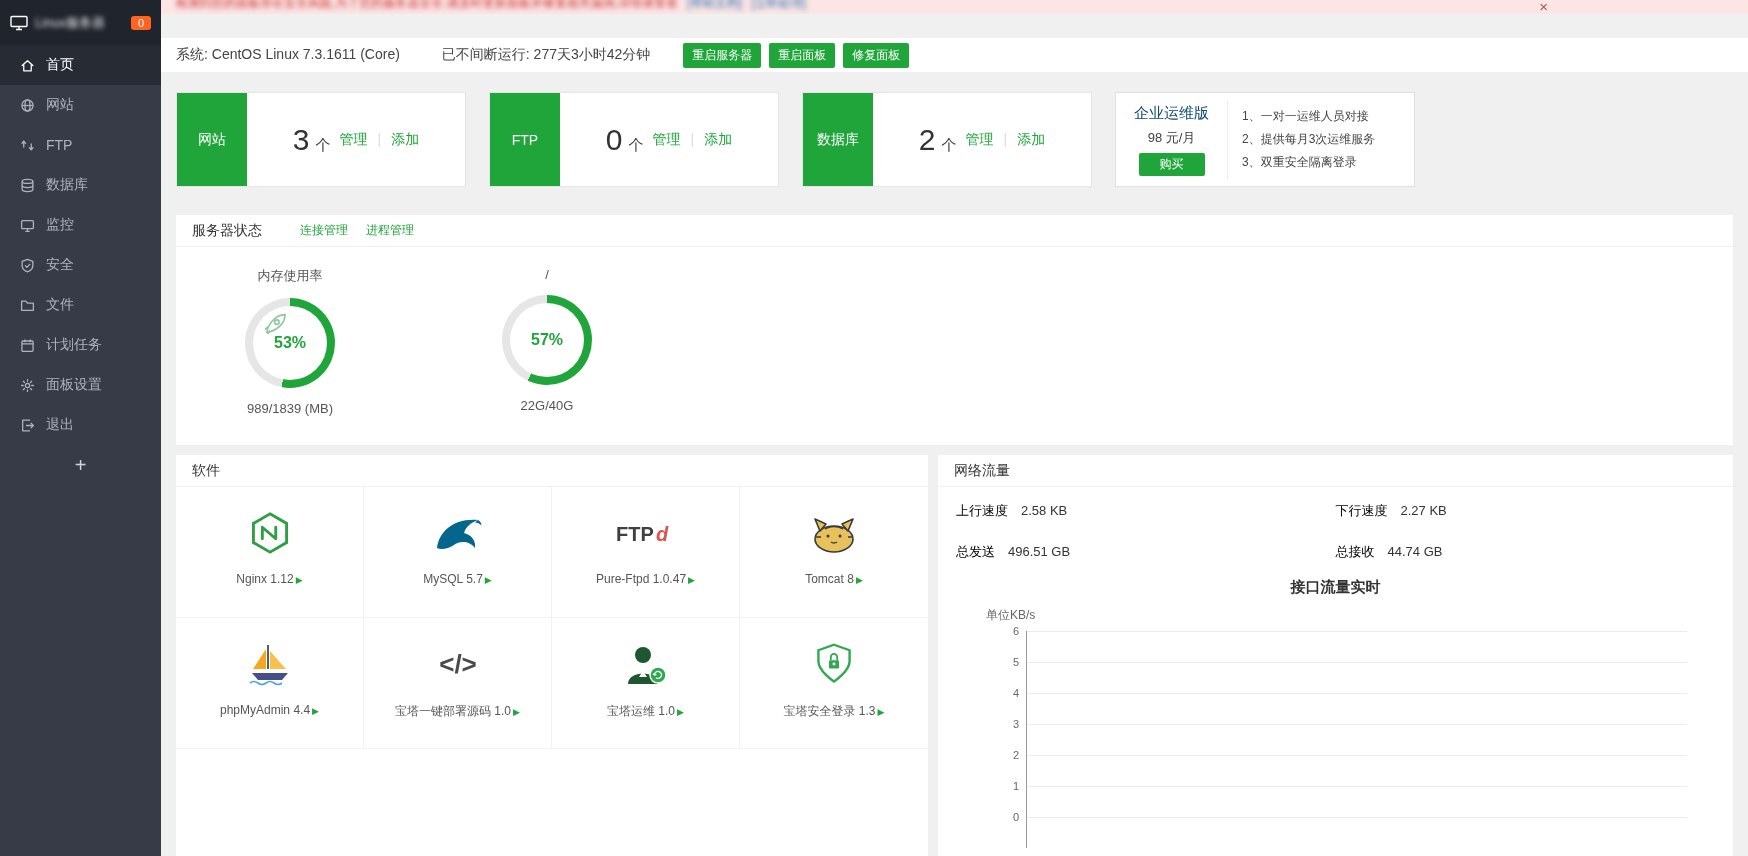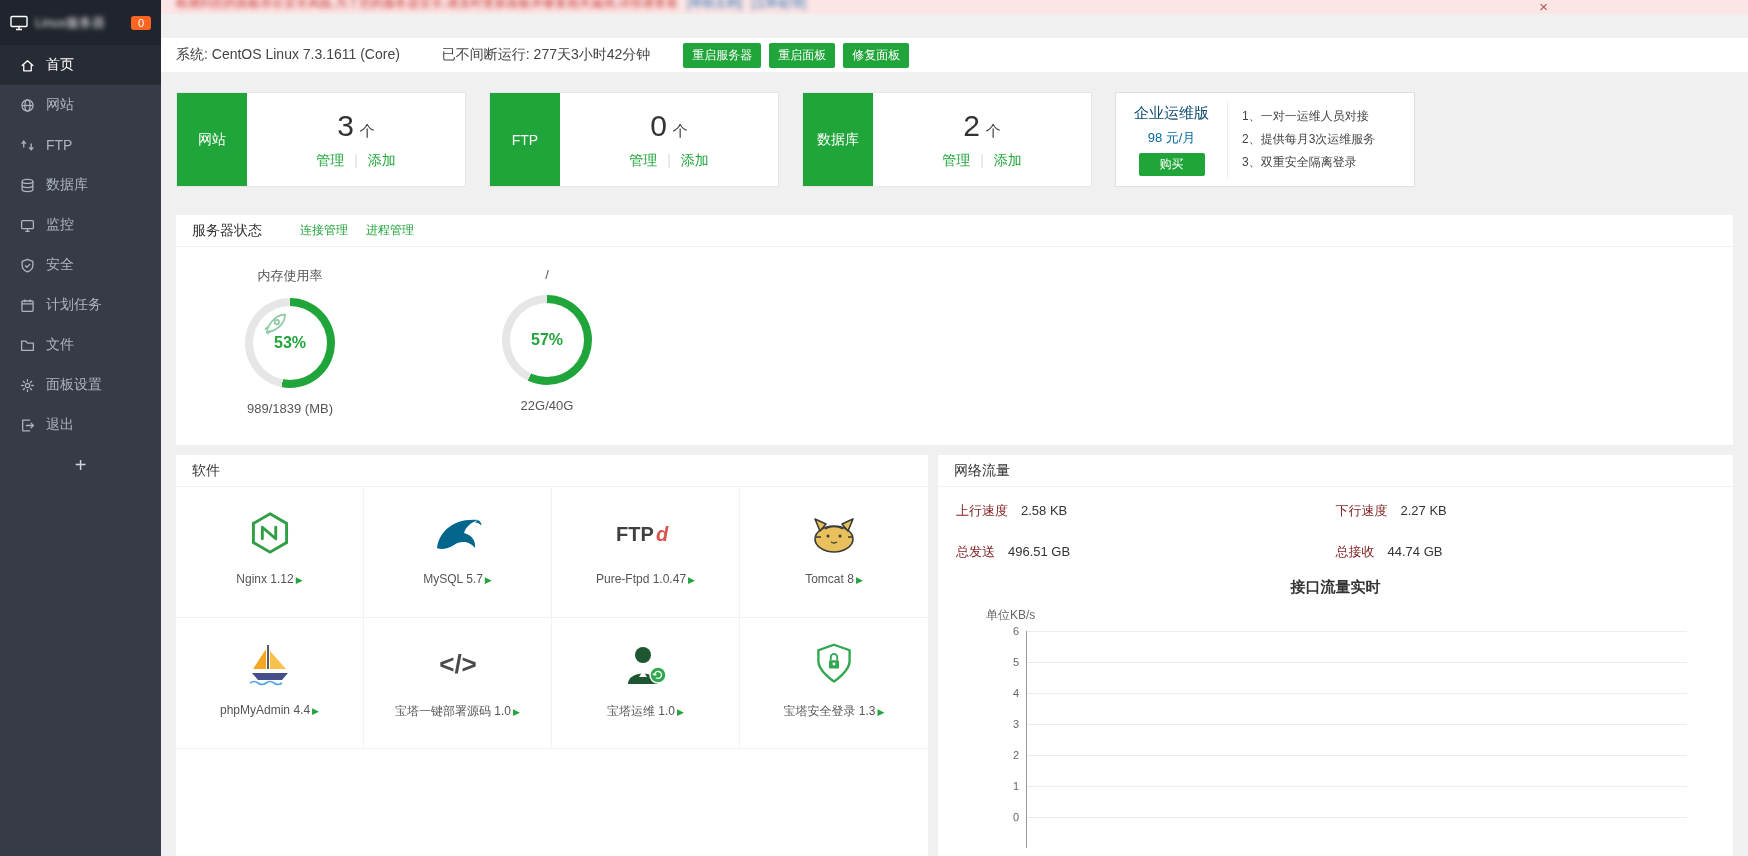--- a/index.html
+++ b/index.html
@@ -27,31 +27,31 @@
 
   .sysrow{margin-top:24px;background:#fff;height:34px;display:flex;align-items:center;padding-left:15px}
   .os,.uptime{font-size:14px;color:#444}
   .uptime{margin-left:42px}
   .btns{margin-left:33px;display:flex;gap:8px}
   .btn{background:#20a53a;color:#fff;border:none;font-size:12px;padding:4px 9px;border-radius:2px;cursor:pointer;font-family:inherit}
 
   .cards{margin:20px 15px 0;display:flex;gap:23px}
   .card{width:290px;height:95px;background:#fff;border:1px solid #e5e5e5;display:flex}
   .card-tag{width:70px;background:#20a53a;color:#fff;font-size:14px;display:flex;align-items:center;justify-content:center}
-  .card-body{flex:1;display:flex;flex-direction:column;align-items:center;justify-content:center;gap:9px}
+  .card-body{flex:1;display:flex;align-items:center;justify-content:center;gap:9px}
   .num{font-size:30px;color:#333}
   .unit{font-size:15px;color:#333;margin-left:6px}
   .links{font-size:14px}
   .links a{color:#20a53a;cursor:pointer;text-decoration:none}
   .sep{color:#ddd;margin:0 10px}
 
   .promo{width:300px;height:95px;background:#fff;border:1px solid #e0e0e0;display:flex;align-items:center}
   .promo-left{width:112px;display:flex;flex-direction:column;align-items:center;gap:6px;border-right:1px solid #eee;height:78px;justify-content:center}
   .promo-title{font-size:15px;color:#0c4a6e}
-  .promo-price{font-size:13px;color:#0369a1}
+  .promo-price{font-size:13px;color:#404040}
   .buy-btn{background:#20a53a;color:#fff;border:none;font-size:12px;padding:3px 21px;border-radius:2px;cursor:pointer;font-family:inherit}
   .promo-list{padding-left:14px;font-size:12px;color:#444;line-height:23px}
 
   .panel{background:#fff}
   .panel-head{height:32px;display:flex;align-items:center;padding:7px 16px;border-bottom:1px solid #f0f0f0}
   .panel-title{font-size:14px;color:#333}
   .plink{color:#20a53a;font-size:12px;margin-left:38px;cursor:pointer;text-decoration:none}
   .plink + .plink{margin-left:18px}
 
   .status-panel{margin:28px 15px 0;height:230px}
@@ -71,21 +71,21 @@
   .soft-cell:nth-child(4n){border-right:none}
   .slogo{height:52px;margin-top:20px;display:flex;align-items:center;justify-content:center}
   .sname{margin-top:13px;font-size:12px;color:#555}
   .play{color:#20a53a;font-size:9px;margin-left:2px}
 
   .net-panel{flex:1}
   .net-body{padding:0 18px}
   .nrow{display:flex;margin-top:15px}
   .nrow.second{margin-top:23px}
   .ncol{width:50%;display:flex;align-items:baseline}
-  .nlabel{font-size:13px;color:#7f1d1d}
+  .nlabel{font-size:13px;color:#000000}
   .nvalue{font-size:13px;color:#333;margin-left:13px}
   .chart-title{text-align:center;font-size:15px;font-weight:bold;color:#333;margin-top:17px}
   .unit-label{font-size:12px;color:#666;margin:10px 0 7px 30px}
   .chart{margin-left:70px;margin-right:28px;border-left:1px solid #999}
   .tick{height:31px;border-top:1px solid #ececec;position:relative}
   .tick span{position:absolute;left:-26px;top:-7px;width:18px;text-align:right;font-size:11px;color:#666}
 </style>
 </head>
 <body>
 
@@ -154,32 +154,32 @@
         <svg viewBox="0 0 14 14">
             <g fill="none" stroke="currentColor" stroke-width="1.2" stroke-linejoin="round">
               <path d="M7 1.3 L12 3.2 V7 C12 10 9.5 12 7 13 C4.5 12 2 10 2 7 V3.2 Z"></path>
               <path d="M4.8 7 L6.5 8.7 L9.5 5.5"></path>
             </g>
           </svg>
         <span>安全</span>
       </div>
       <div class="menu-item">
         <svg viewBox="0 0 14 14">
+            <path d="M1.5 3 H5.5 L7 4.8 H12.5 V11.5 H1.5 Z" fill="none" stroke="currentColor" stroke-width="1.2" stroke-linejoin="round"></path>
+          </svg>
+        <span>文件</span>
+      </div>
+      <div class="menu-item">
+        <svg viewBox="0 0 14 14">
             <g fill="none" stroke="currentColor" stroke-width="1.2">
               <rect x="1.8" y="2.8" width="10.4" height="9.7" rx="1"></rect>
               <path d="M1.8 5.5 H12.2 M4.5 1.5 V4 M9.5 1.5 V4"></path>
             </g>
           </svg>
         <span>计划任务</span>
-      </div>
-      <div class="menu-item">
-        <svg viewBox="0 0 14 14">
-            <path d="M1.5 3 H5.5 L7 4.8 H12.5 V11.5 H1.5 Z" fill="none" stroke="currentColor" stroke-width="1.2" stroke-linejoin="round"></path>
-          </svg>
-        <span>文件</span>
       </div>
       <div class="menu-item">
         <svg viewBox="0 0 14 14">
             <g fill="none" stroke="currentColor" stroke-width="1.2" stroke-linecap="round">
               <circle cx="7" cy="7" r="2"></circle>
               <path d="M7 1.5 V3 M7 11 V12.5 M1.5 7 H3 M11 7 H12.5 M3.1 3.1 L4.2 4.2 M9.8 9.8 L10.9 10.9 M10.9 3.1 L9.8 4.2 M4.2 9.8 L3.1 10.9"></path>
             </g>
           </svg>
         <span>面板设置</span>
       </div>

